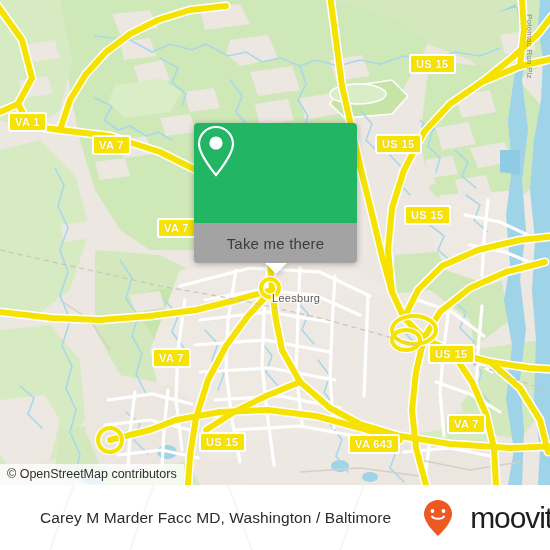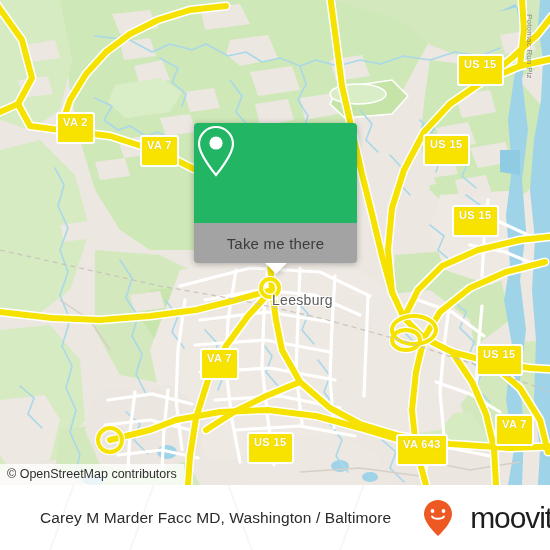--- a/index.html
+++ b/index.html
@@ -19,33 +19,32 @@
     position:absolute;
     background:#f7e200;
     border:2px solid #ffffff;
     border-radius:3px;
     color:#ffffff;
     font-size:11px;
     font-weight:bold;
     letter-spacing:.4px;
     line-height:15px;
     height:15px;
-    padding:1px 5px 12px 5px;
+    padding:1px 5px 0 5px;
     white-space:nowrap;
     text-shadow:0 0 1px rgba(120,110,0,.35);
     box-sizing:content-box;
     z-index:20;
-    margin-left:48px;
   }
 
   
   .place-label{
     position:absolute;
     color:#5c5c5c;
-    font-size:14px;
+    font-size:11px;
     letter-spacing:.3px;
     text-shadow:
       -1.4px -1.4px 0 rgba(255,255,255,.9),
        1.4px -1.4px 0 rgba(255,255,255,.9),
       -1.4px  1.4px 0 rgba(255,255,255,.9),
        1.4px  1.4px 0 rgba(255,255,255,.9);
     z-index:18;
     white-space:nowrap;
   }
   .street-label{
@@ -349,21 +348,21 @@
         </g>
 
         <path d="M0,250 L80,268 L160,286 L240,300 L320,318 L400,340 L480,366 L550,392" fill="none" stroke="#c9c3bc" stroke-width="1.2" stroke-dasharray="5 4"></path>
       </g>
     </svg>
 
     <div class="place-label" style="left:272px;top:292px;">Leesburg</div>
 
     <div class="street-label" style="left:534px;top:14px;transform:rotate(90deg);transform-origin:left top;">Potomac Run Plz</div>
 
-    <div class="shield" style="left:8px;top:112px;">VA 2</div>
+    <div class="shield" style="left:8px;top:112px;">VA 1</div>
     <div class="shield" style="left:92px;top:135px;">VA 7</div>
     <div class="shield" style="left:157px;top:218px;">VA 7</div>
     <div class="shield" style="left:152px;top:348px;">VA 7</div>
     <div class="shield" style="left:409px;top:54px;">US 15</div>
     <div class="shield" style="left:375px;top:134px;">US 15</div>
     <div class="shield" style="left:404px;top:205px;">US 15</div>
     <div class="shield" style="left:428px;top:344px;">US 15</div>
     <div class="shield" style="left:199px;top:432px;">US 15</div>
     <div class="shield" style="left:348px;top:434px;">VA 643</div>
     <div class="shield" style="left:447px;top:414px;">VA 7</div>

